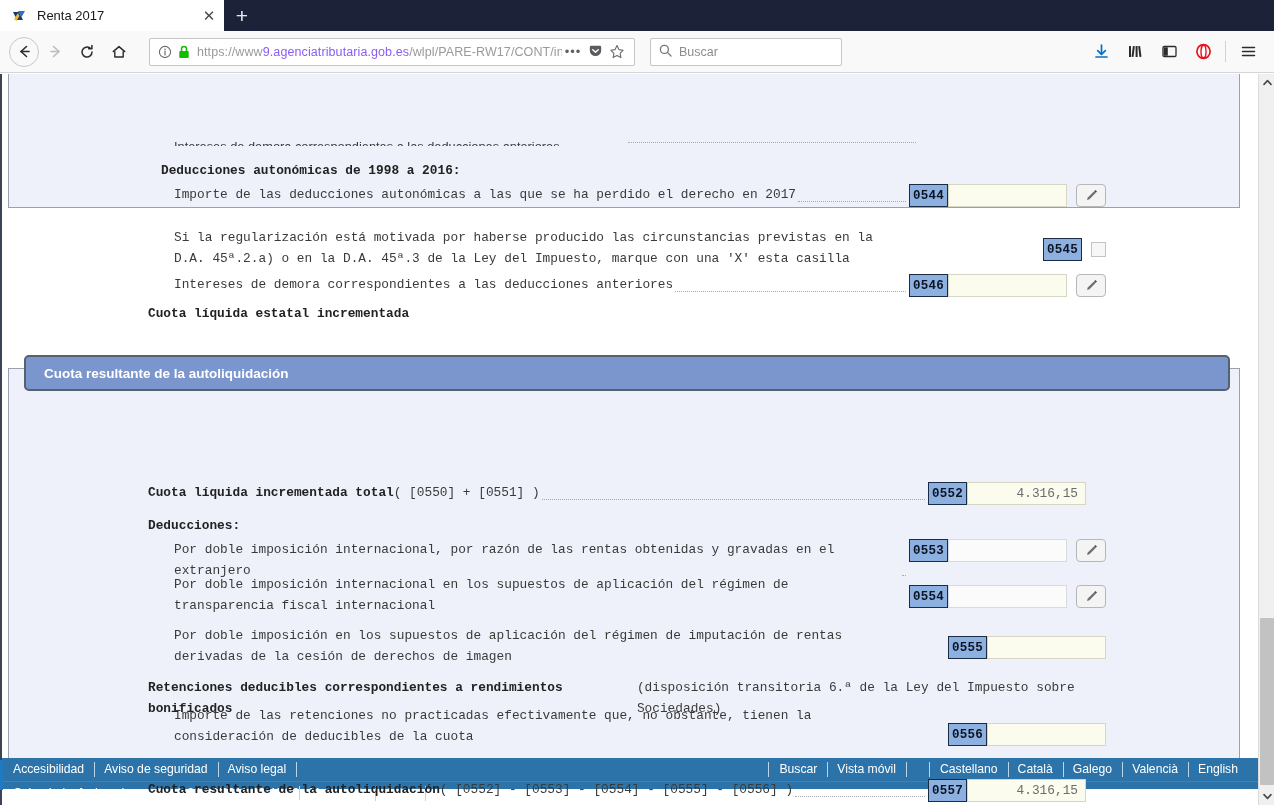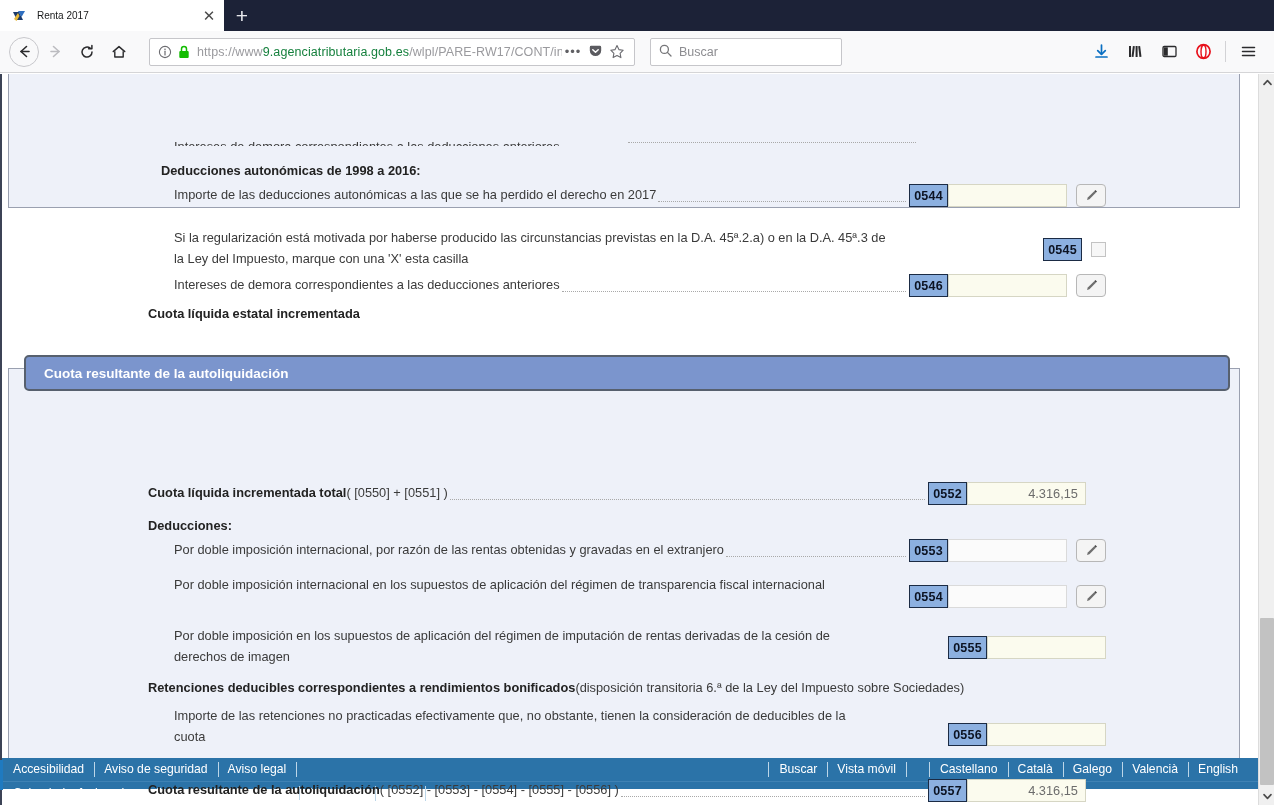--- a/index.html
+++ b/index.html
@@ -31,21 +31,21 @@
     position: relative;
   }
   .tab .favicon {
     width: 16px; height: 16px;
     margin-right: 9px;
     flex: 0 0 auto;
     position: relative;
   }
   .tab .tab-title {
     flex: 1 1 auto;
-    font-size: 10px;
+    font-size: 13px;
     color: #18191a;
     white-space: nowrap;
     overflow: hidden;
     text-overflow: ellipsis;
   }
   .tab .tab-close {
     width: 18px; height: 18px;
     flex: 0 0 auto;
     display: flex; align-items: center; justify-content: center;
     color: #4a4a4a;
@@ -99,21 +99,21 @@
   .urlbar .info-ico { flex:0 0 auto; margin-right:6px; display:flex; align-items:center; }
   .urlbar .lock-ico { flex:0 0 auto; margin-right:7px; display:flex; align-items:center; }
   .urlbar .urltext {
     flex: 1 1 auto;
     font-size: 12.5px;
     color: #9a9a9e;
     white-space: nowrap;
     overflow: hidden;
     letter-spacing: 0.1px;
   }
-  .urlbar .urltext .host { color: #15803d; }
+  .urlbar .urltext .host { color: #8b5cf6; }
   .urlbar .ub-icon {
     flex: 0 0 auto;
     width: 22px; height: 22px;
     display: flex; align-items: center; justify-content: center;
     color: #606064;
   }
 
   .searchbar {
     flex: 0 0 auto;
     width: 192px;
@@ -194,20 +194,21 @@
     font-weight: bold;
     z-index: 4;
   }
 
   
   .row {
     position: absolute;
     display: flex;
     align-items: flex-start;
     z-index: 3;
+    font-family: Liberation Mono, monospace;
   }
   .rowlabel {
     font-size: 12.8px;
     color: #3a3a3a;
     line-height: 21px;
   }
   .rowlabel.bold { font-weight: bold; color: #222; }
   .dots {
     flex: 1 1 auto;
     align-self: flex-end;

